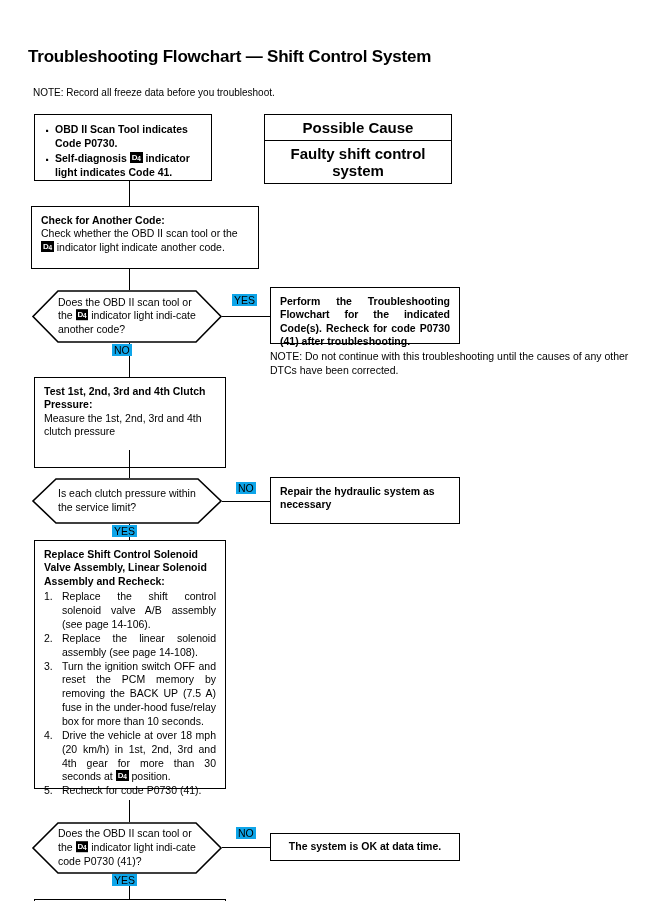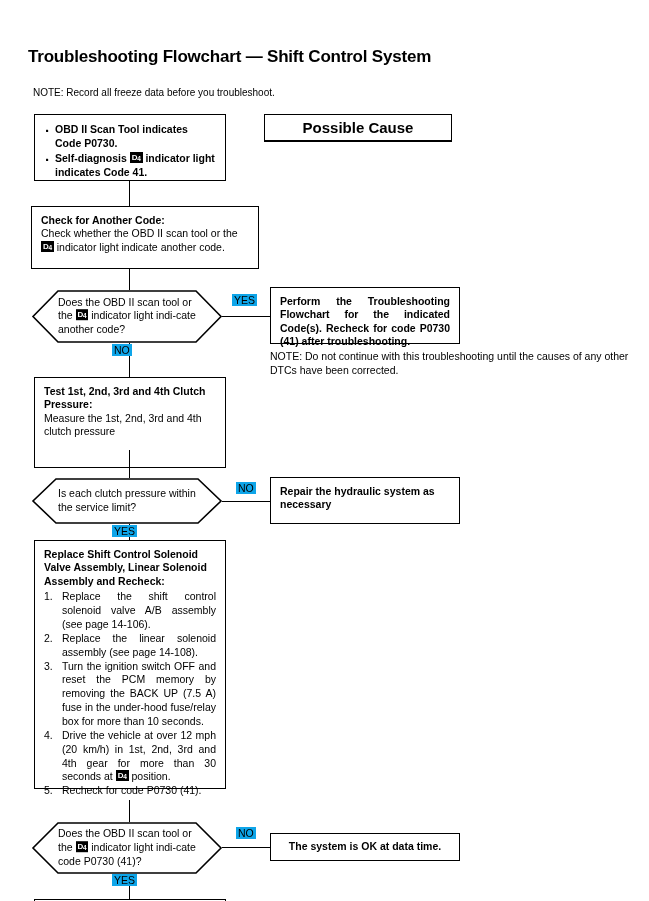--- a/index.html
+++ b/index.html
@@ -197,23 +197,24 @@
 <body>
 
 <div class="page">
 
   <div class="title">Troubleshooting Flowchart — Shift Control System</div>
 
   <div class="note-top">NOTE:  Record all freeze data before you troubleshoot.</div>
 
   <div class="pc-table" style="left:264px; top:73px; width:188px;">
     <div class="pc-head">Possible Cause</div>
-  </div>
-
-  <div class="box" style="left:34px; top:73px; width:192px; height:67px;">
+    <div class="pc-row">Faulty shift control system</div>
+  </div>
+
+  <div class="box" style="left:34px; top:73px; width:178px; height:67px;">
     <div class="inner">
       <ul class="bullets">
         <li><span>OBD II Scan Tool indicates Code P0730.</span></li>
         <li>
           <span>Self-diagnosis</span>
           <span class="d4">D<sub>4</sub></span>
           <span>indicator light indicates Code 41.</span>
         </li>
       </ul>
     </div>
@@ -284,21 +285,21 @@
   </div>
 
   <div class="box" style="left:34px; top:499px; width:192px; height:249px;">
     <div class="inner">
       <div class="bold">Replace Shift Control Solenoid Valve Assembly, Linear Solenoid Assembly and Recheck:</div>
       <ol class="steps">
         <li>Replace the shift control solenoid valve A/B assembly (see page 14-106).</li>
         <li>Replace the linear solenoid assembly (see page 14-108).</li>
         <li>Turn the ignition switch OFF and reset the PCM memory by removing the BACK UP (7.5 A) fuse in the under-hood fuse/relay box for more than 10 seconds.</li>
         <li>
-          <span>Drive the vehicle at over 12 mph (20 km/h) in 1st, 2nd, 3rd and 4th gear for more than 30 seconds at</span>
+          <span>Drive the vehicle at over 18 mph (20 km/h) in 1st, 2nd, 3rd and 4th gear for more than 30 seconds at</span>
           <span class="d4">D<sub>4</sub></span>
           <span>position.</span>
         </li>
         <li>Recheck for code P0730 (41).</li>
       </ol>
     </div>
   </div>
 
   <div class="vline" style="left:129px; top:759px; height:22px;"></div>
 

